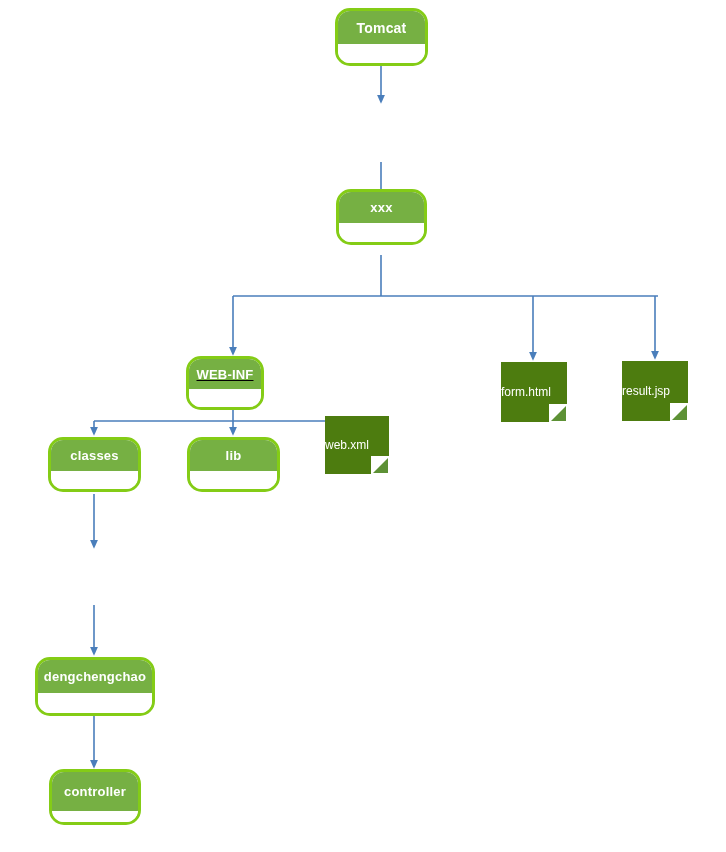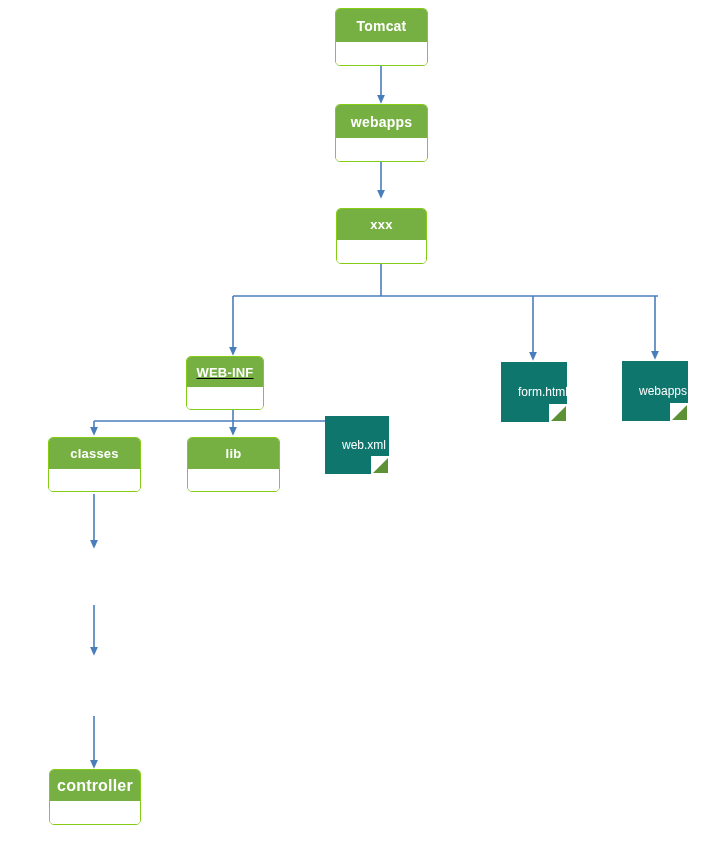--- a/index.html
+++ b/index.html
@@ -26,22 +26,22 @@
     width: 726px;
     height: 852px;
     pointer-events: none;
   }
   .node {
     position: absolute;
     box-sizing: border-box;
   }
   
   .folder {
-    border-radius: 5px;
-    border: 1px solid #84cc16;
+    border-radius: 15px;
+    border: 3px solid #84cc16;
     background: #ffffff;
     overflow: hidden;
     display: flex;
     flex-direction: column;
   }
   .folder .head {
     background: #76b043;
     color: #ffffff;
     font-weight: bold;
     display: flex;
@@ -50,26 +50,26 @@
     letter-spacing: 0.2px;
     line-height: 1;
     text-align: center;
   }
   .folder .body {
     background: #ffffff;
     flex: 1 1 auto;
   }
   
   .file {
-    background: #0f766e;
+    background: #4d7c0f;
     color: #ffffff;
     display: flex;
     align-items: center;
     justify-content: flex-start;
-    padding-left: 17px;
+    padding-left: 0;
     box-sizing: border-box;
     line-height: 1;
   }
   .file .fold-notch {
     position: absolute;
     right: 0;
     bottom: 0;
     width: 18px;
     height: 18px;
     background: #ffffff;
@@ -124,43 +124,39 @@
 
       <path d="M94,716 L94,761" marker-end="url(#arw)"></path>
     </g>
   </svg>
 
   <div class="node folder" style="left:335px; top:8px; width:93px; height:58px;">
     <div class="head" style="height:33px; font-size:14px;">Tomcat</div>
     <div class="body"></div>
   </div>
 
-  <div class="node folder" style="left:335px; top:104px; width:93px; height:58px;">
-    <div class="head" style="height:33px; font-size:14px;">webapps</div>
-    <div class="body"></div>
-  </div>
 
-  <div class="node folder" style="left:336px; top:208px; width:91px; height:56px;">
+  <div class="node folder" style="left:336px; top:189px; width:91px; height:56px;">
     <div class="head" style="height:31px; font-size:13px;">xxx</div>
     <div class="body"></div>
   </div>
 
   <div class="node folder" style="left:186px; top:356px; width:78px; height:54px;text-decoration:underline;">
     <div class="head" style="height:30px; font-size:13px;">WEB-INF</div>
     <div class="body"></div>
   </div>
 
   <div class="node file" style="left:501px; top:362px; width:66px; height:60px; font-size:12px;">
     <span class="file-label">form.html</span>
     <span class="fold-notch"></span>
     <span class="fold-flap"></span>
   </div>
 
   <div class="node file" style="left:622px; top:361px; width:66px; height:60px; font-size:12px;">
-    <span class="file-label">webapps.jsp</span>
+    <span class="file-label">result.jsp</span>
     <span class="fold-notch"></span>
     <span class="fold-flap"></span>
   </div>
 
   <div class="node folder" style="left:187px; top:437px; width:93px; height:55px;">
     <div class="head" style="height:31px; font-size:13px;">lib</div>
     <div class="body"></div>
   </div>
 
   <div class="node folder" style="left:48px; top:437px; width:93px; height:55px;">
@@ -168,19 +164,23 @@
     <div class="body"></div>
   </div>
 
   <div class="node file" style="left:325px; top:416px; width:64px; height:58px; font-size:12px;">
     <span class="file-label">web.xml</span>
     <span class="fold-notch"></span>
     <span class="fold-flap"></span>
   </div>
 
 
+  <div class="node folder" style="left:35px; top:657px; width:120px; height:59px;">
+    <div class="head" style="height:33px; font-size:13px;">dengchengchao</div>
+    <div class="body"></div>
+  </div>
 
   <div class="node folder" style="left:49px; top:769px; width:92px; height:56px;">
-    <div class="head" style="height:31px; font-size:16px;">controller</div>
+    <div class="head" style="height:39px; font-size:13px;">controller</div>
     <div class="body"></div>
   </div>
 
 </div>
 
 </body></html>

